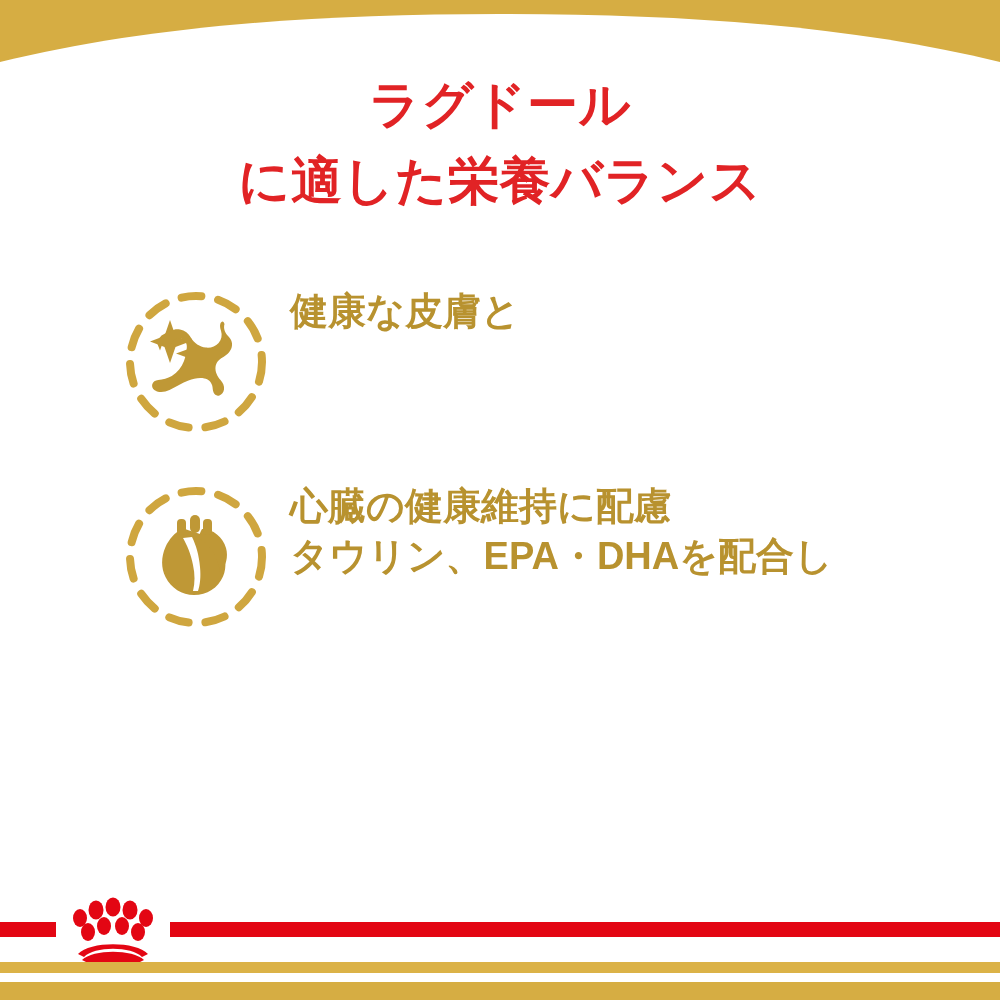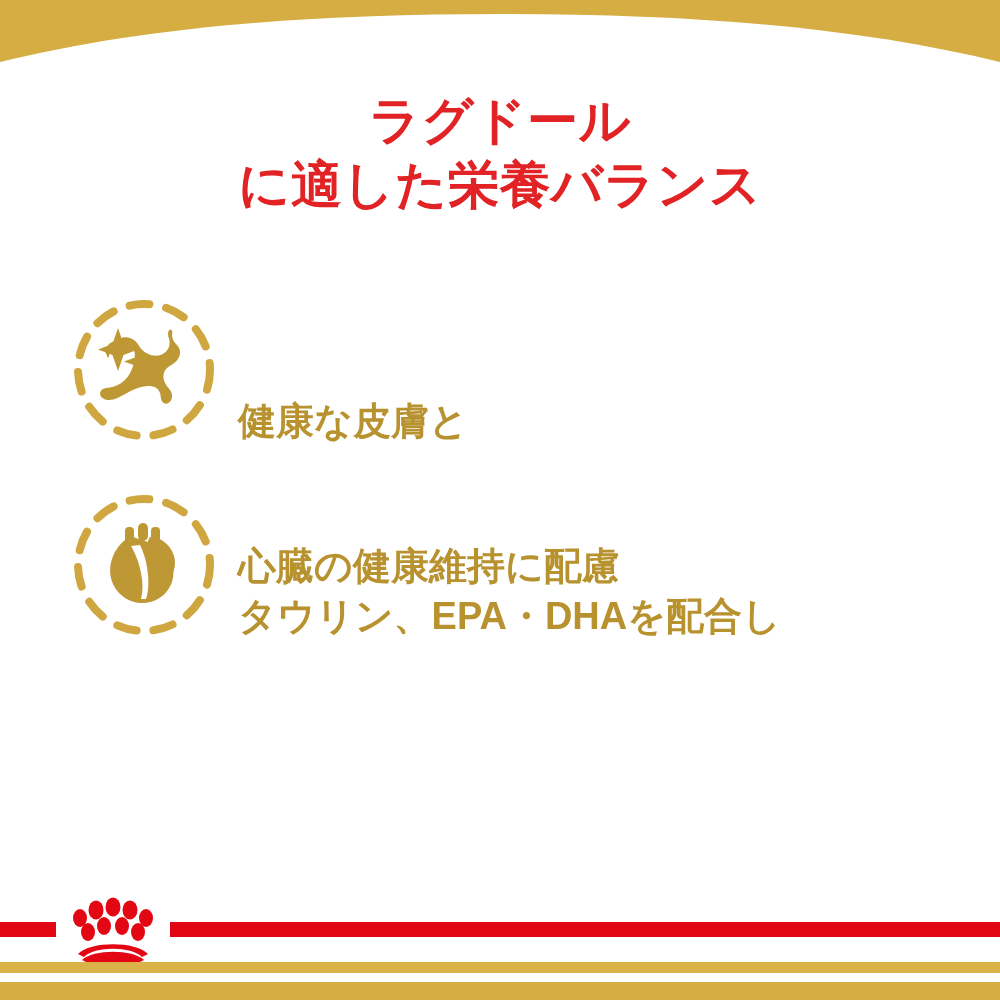--- a/index.html
+++ b/index.html
@@ -28,49 +28,49 @@
     width:1000px;
     height:210px;
     overflow:hidden;
     z-index:1;
   }
   .top-band svg { display:block; width:1000px; height:210px; }
 
   
   .title-block {
     position:absolute;
-    top:92px; left:0;
+    top:76px; left:0;
     width:1000px;
     text-align:center;
     z-index:3;
   }
   .title-line {
     display:block;
     color:#e12325;
     font-weight:bold;
     letter-spacing:0.01em;
     line-height:1.14;
     white-space:nowrap;
   }
   .title-line.l1 { font-size:51px; }
-  .title-line.l2 { font-size:51px; margin-top:6px; }
+  .title-line.l2 { font-size:51px; margin-top:18px; }
 
   
   .features {
     position:absolute;
     top:286px; left:0;
     width:1000px;
     z-index:3;
   }
   .feature-row {
     position:relative;
     display:flex;
-    align-items:flex-end;
+    align-items:flex-start;
     height:160px;
-    padding-left:68px;
+    padding-left:120px;
     margin-bottom:35px;
   }
   .feature-row:last-child { margin-bottom:0; }
 
   .feature-icon {
     flex:0 0 auto;
     width:152px;
     height:152px;
     position:relative;
   }

